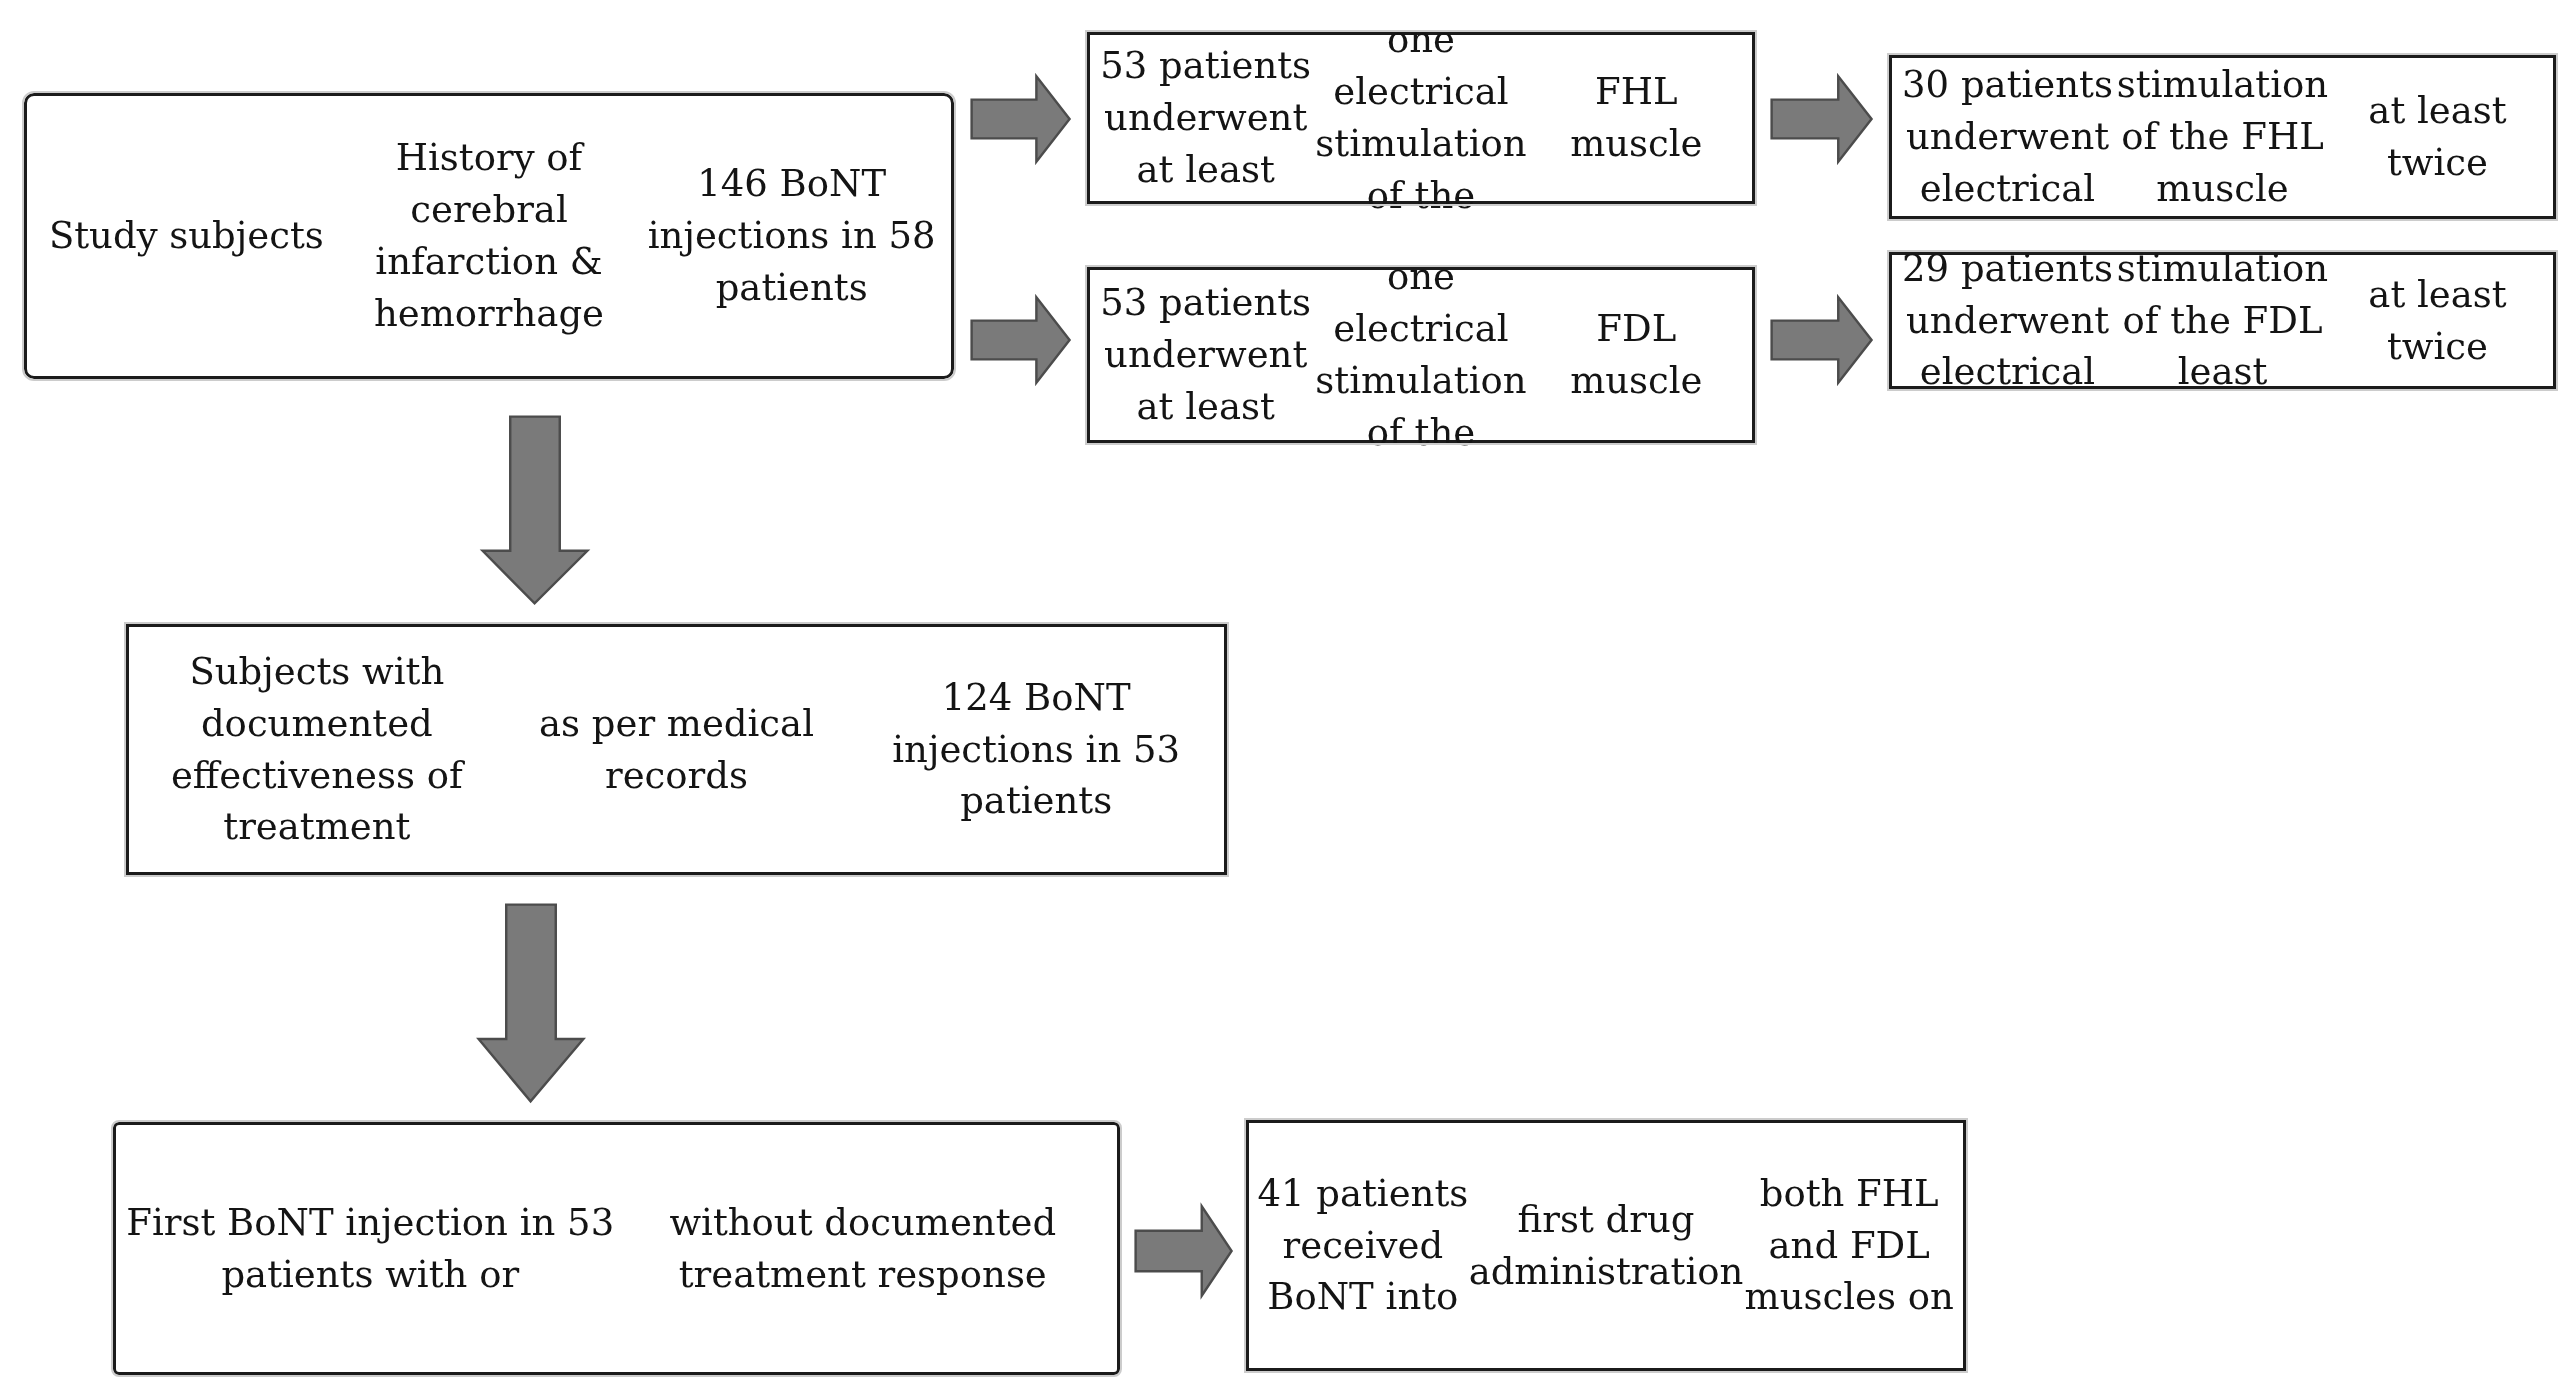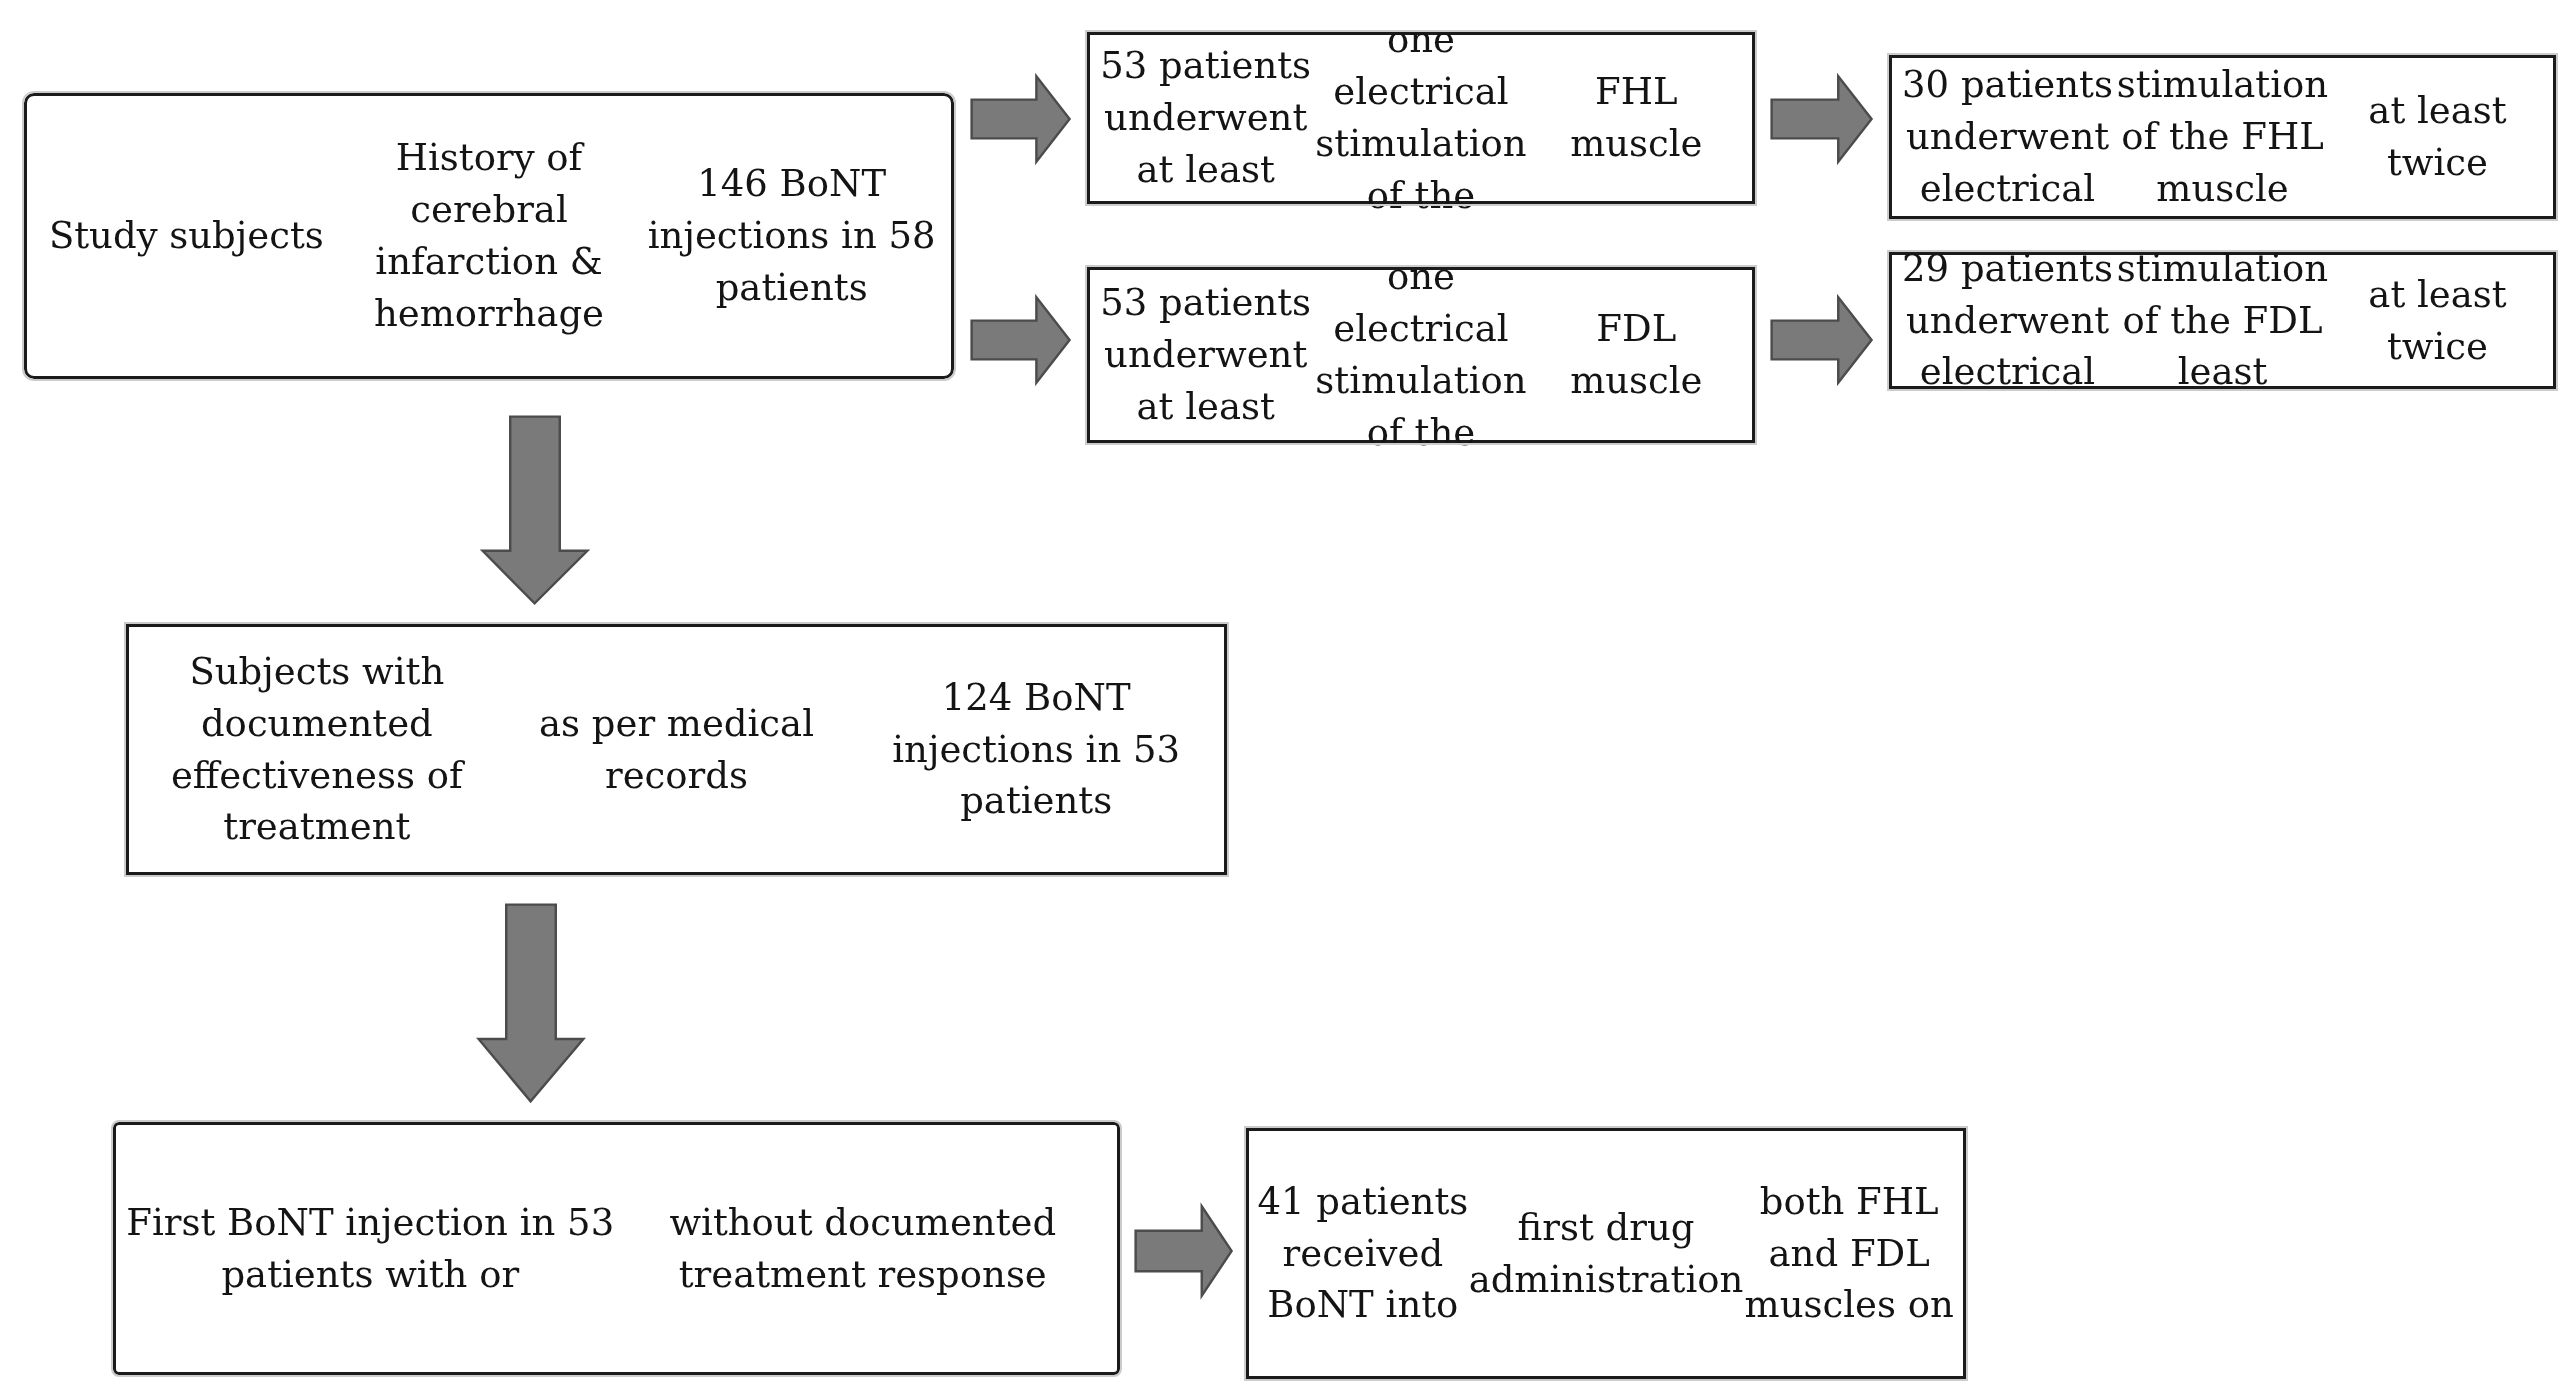--- a/index.html
+++ b/index.html
@@ -81,21 +81,21 @@
     <div class="line">Subjects with documented effectiveness of treatment</div>
     <div class="line">as per medical records</div>
     <div class="line">124 BoNT injections in 53 patients</div>
   </div>
 
   <div class="box" style="left:113px;top:1122px;width:1007px;height:253px;border-radius:6px;">
     <div class="line">First BoNT injection in 53 patients with or</div>
     <div class="line">without documented treatment response</div>
   </div>
 
-  <div class="box" style="left:1246px;top:1120px;width:720px;height:251px;margin-top:8px;">
+  <div class="box" style="left:1246px;top:1120px;width:720px;height:251px;">
     <div class="line">41 patients received BoNT into</div>
     <div class="line">first drug administration</div>
     <div class="line">both FHL and FDL muscles on</div>
   </div>
 
   <svg class="arrow" style="left:970px;top:73px;width:102px;height:92px;" viewBox="0 0 126 114" preserveAspectRatio="none">
     <polygon points="2,33 82,33 82,4 123,57 82,110 82,81 2,81"></polygon>
   </svg>
 
   <svg class="arrow" style="left:1770px;top:73px;width:104px;height:92px;" viewBox="0 0 128 114" preserveAspectRatio="none">

